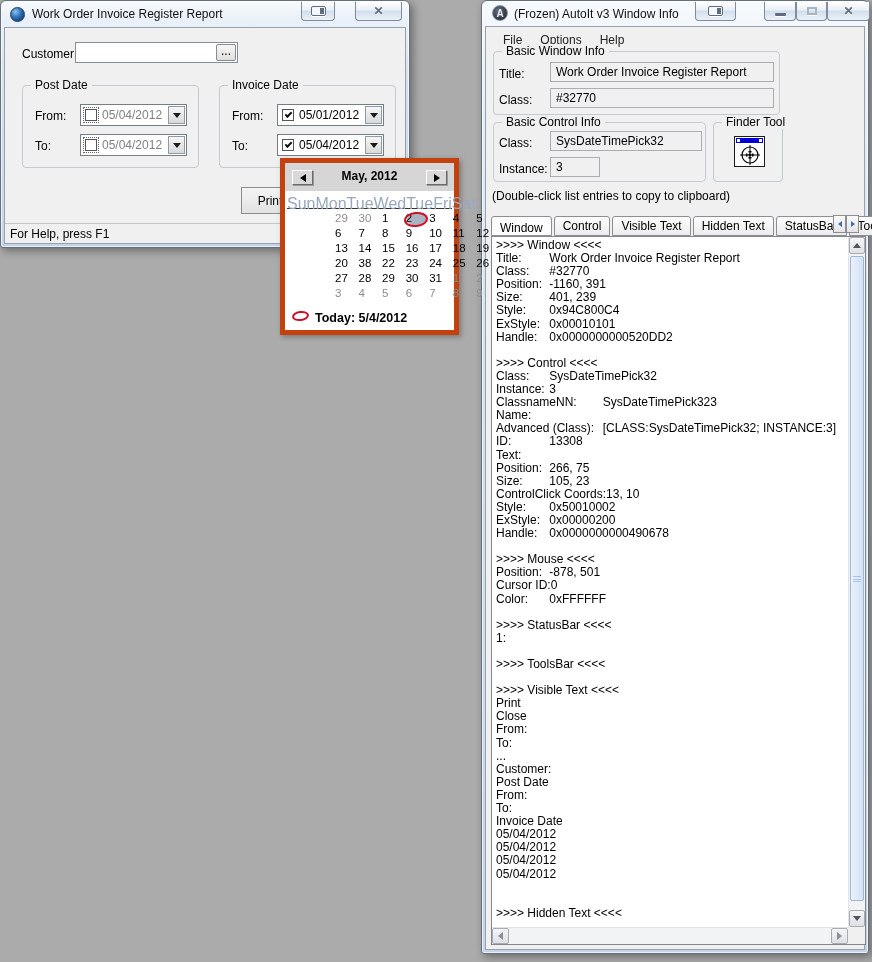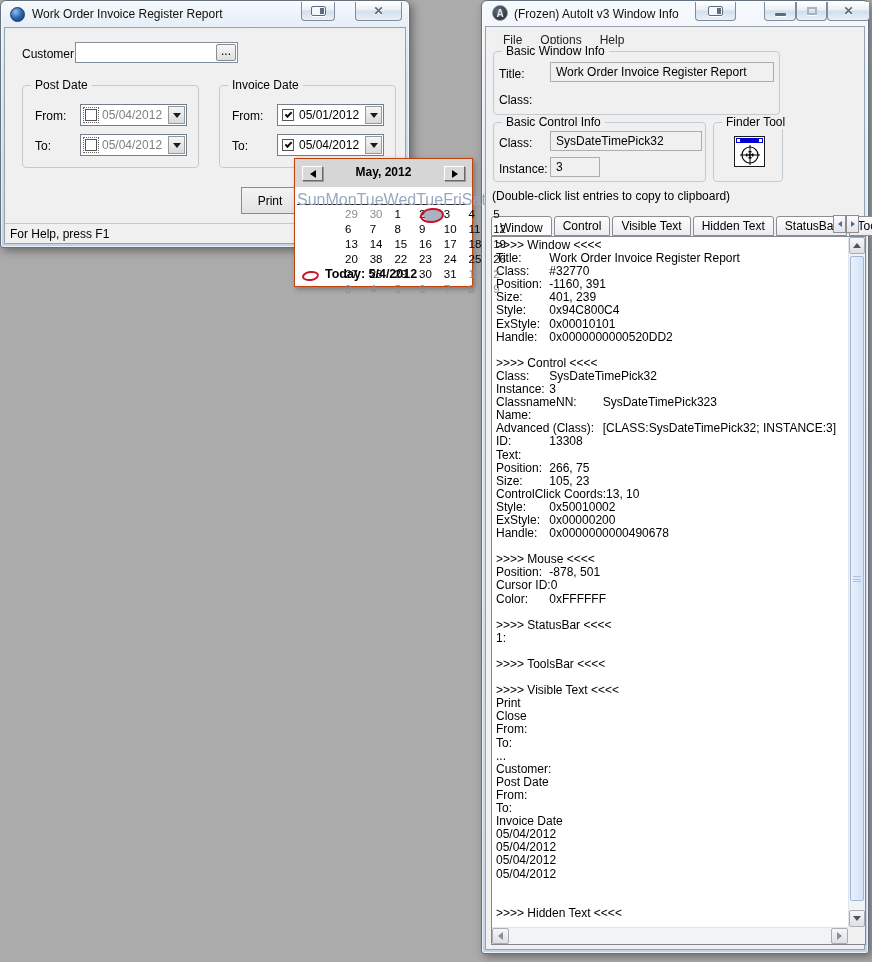--- a/index.html
+++ b/index.html
@@ -55,37 +55,37 @@
   .dtp .chk.focus { outline:1px dotted #666; outline-offset:1px; }
   .dtp .chk .tick { position:absolute; left:2px; top:2px; width:7px; height:4px;
     border-left:2px solid #111; border-bottom:2px solid #111; transform:rotate(-45deg); }
   .dtp .dval { position:absolute; left:21px; top:3px; font-size:12px; }
   .dtp .dval.disabled { color:#7F7F7F; }
   .dtp .drop { position:absolute; right:1px; top:1px; bottom:1px; width:17px;
     background:linear-gradient(180deg,#F6F6F6,#D9D9D9); border:1px solid #909AA2; display:flex; align-items:center; justify-content:center; }
   .tri-down { width:0; height:0; border-left:4px solid transparent; border-right:4px solid transparent; border-top:5px solid #1A1A1A; }
 
   
-  #calendar { position:absolute; left:294px; top:158px; width:179px; height:129px; background:#fff; border:1px solid #c2410c; z-index:60; box-shadow:2px 2px 5px rgba(0,0,0,.3); }
+  #calendar { position:absolute; left:280px; top:158px; width:179px; height:177px; background:#fff; border:5px solid #c2410c; z-index:60; box-shadow:2px 2px 5px rgba(0,0,0,.3); }
   #cal-header { position:absolute; left:0; right:0; top:0; height:28px; background:#D6D6D6; }
   .cal-nav { position:absolute; top:7px; width:21px; height:15px; background:#D9D9D9;
     border:1px solid; border-color:#FFFFFF #6A6A6A #6A6A6A #FFFFFF; box-shadow:1px 1px 0 #9a9a9a; display:flex; align-items:center; justify-content:center; }
   .tri-left { width:0; height:0; border-top:4px solid transparent; border-bottom:4px solid transparent; border-right:6px solid #000; }
   .tri-right { width:0; height:0; border-top:4px solid transparent; border-bottom:4px solid transparent; border-left:6px solid #000; }
   #cal-title { position:absolute; left:0; right:0; top:6px; text-align:center; font-weight:bold; font-size:12px; }
   #cal-dow { position:absolute; left:2px; right:2px; top:32px; height:14px; display:flex; border-bottom:1px solid #333; }
   #cal-dow span { flex:1; text-align:center; font-size:16px; color:#98A8BE; }
   #cal-grid { position:absolute; left:2px; right:2px; top:49px; display:flex; flex-wrap:wrap; }
   .cal-cell { width:14.28%; height:15px; text-align:center; font-size:11.5px; position:relative; }
   .cal-cell.muted { color:#8C8C8C; }
   .cal-cell .num { position:relative; z-index:2;margin-left:48px; }
   .cal-cell.selected .ell { position:absolute; left:50%; top:50%; width:20px; height:13px; margin:-6.5px 0 0 -10px; background:#A9B3C1; border-radius:50%; z-index:1; }
   .red-ring { position:absolute; left:50%; top:50%; width:24px; height:15px; margin:-8px 0 0 -13px;
     border:2px solid #CE1126; border-radius:50%; transform:rotate(-6deg); z-index:3; }
-  #cal-today { position:absolute; left:7px; bottom:5px; display:flex; align-items:flex-end; }
+  #cal-today { position:absolute; left:7px; bottom:5px; display:flex; align-items:flex-start; }
   #today-ellipse { width:17px; height:10px; border:2px solid #CE1126; border-radius:50%; transform:rotate(-8deg); margin-right:6px; }
   #cal-today .t-text { font-weight:bold; font-size:12.5px; }
 
   
   #info-win { left:481px; top:0; width:388px; height:954px; z-index:5; }
   #info-win .client { top:25px; }
   #autoit-logo { position:absolute; left:10px; top:4px; width:16px; height:16px; border-radius:50%;
     background:radial-gradient(circle at 40% 35%, #6A7684 0%, #39414C 55%, #1D2329 100%); border:1px solid #8A949E;
     color:#E8ECF0; font-size:10px; font-weight:bold; text-align:center; line-height:15px; }
   #info-title { left:32px; }
@@ -290,20 +290,21 @@
         <div class="menu-item">File</div>
         <div class="menu-item">Options</div>
         <div class="menu-item">Help</div>
       </div>
 
     <div class="groupbox" style="left:7px; top:24px; width:287px; height:64px;">
       <div class="legend">Basic Window Info</div>
       <div class="lbl" style="left:5px; top:15px;">Title:</div>
       <div class="ro-field" style="left:56px; top:10px; width:224px; height:20px;">Work Order Invoice Register Report</div>
       <div class="lbl" style="left:5px; top:41px;">Class:</div>
+      <div class="ro-field" style="left:56px; top:36px; width:224px; height:20px;">#32770</div>
     </div>
 
     <div class="groupbox" style="left:7px; top:95px; width:213px; height:60px;">
       <div class="legend">Basic Control Info</div>
       <div class="lbl" style="left:5px; top:13px;">Class:</div>
       <div class="ro-field" style="left:56px; top:8px; width:152px; height:20px;">SysDateTimePick32</div>
       <div class="lbl" style="left:5px; top:39px;">Instance:</div>
       <div class="ro-field" style="left:56px; top:34px; width:50px; height:20px;">3</div>
     </div>
 

